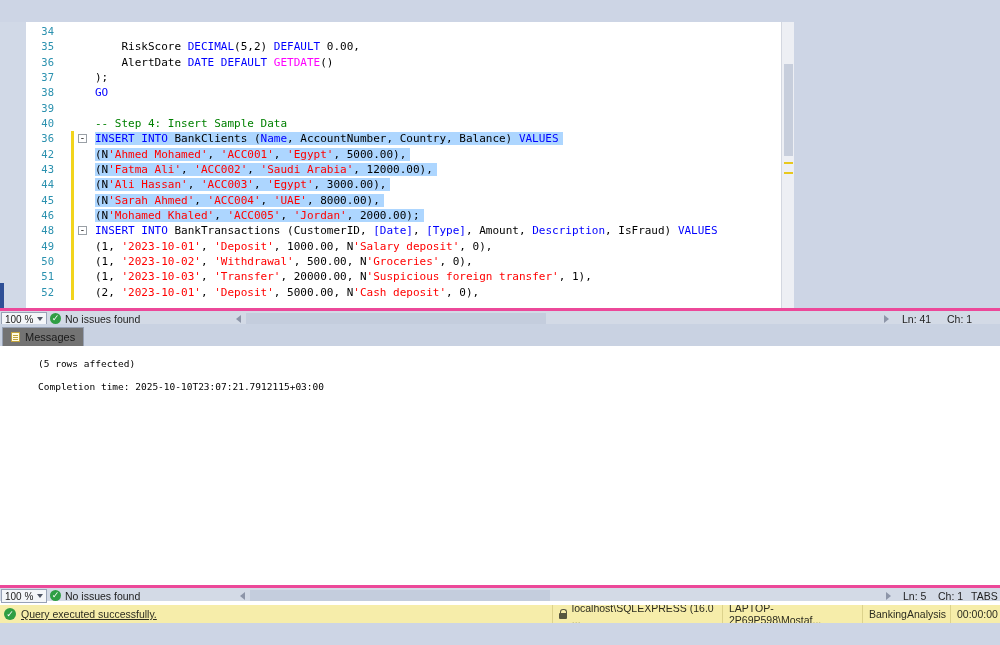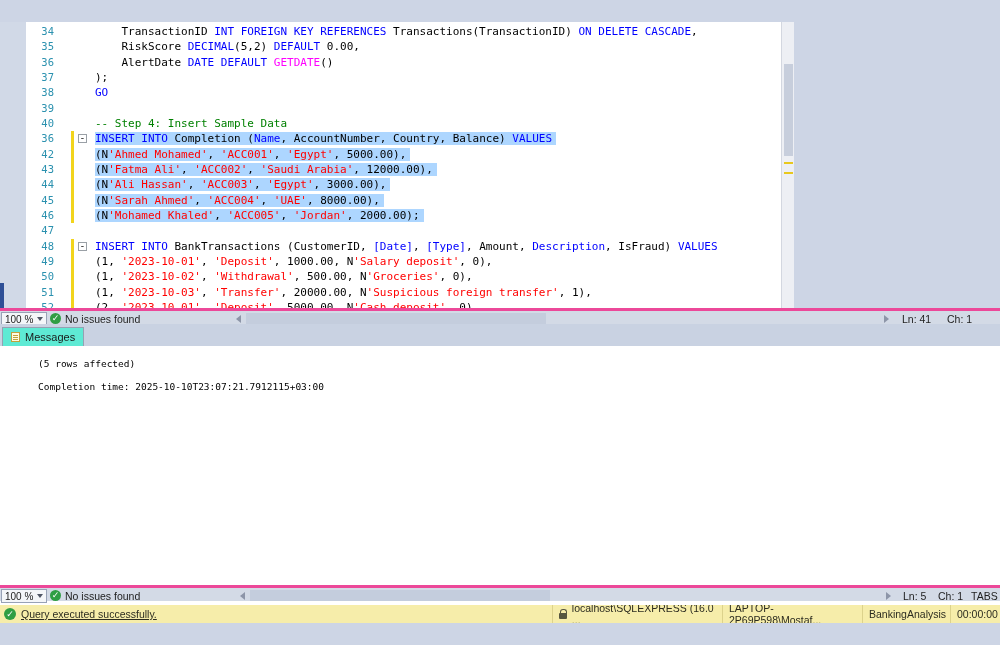--- a/index.html
+++ b/index.html
@@ -54,21 +54,21 @@
   .issues-label { position:absolute; left:65px; top:2px; }
   .sb-arrow { position:absolute; top:4px; width:0; height:0; border-top:4px solid transparent;
               border-bottom:4px solid transparent; }
   .sb-left  { border-right:5px solid #8d95a8; }
   .sb-right { border-left:5px solid #8d95a8; }
   .hthumb { position:absolute; top:2px; height:11px; background:#c4cddd; }
   .pos-label { position:absolute; top:2px; }
 
   
   .msg-tabbar { position:absolute; left:0; top:324px; width:1000px; height:22px; background:#c9d2e2; }
-  .msg-tab { position:absolute; left:2px; top:3px; height:19px; background:#5eead4;
+  .msg-tab { position:absolute; left:2px; top:3px; height:19px; background:#737373;
              border:1px solid #96a0b2; border-bottom:none; display:flex; align-items:center;
              gap:5px; padding:0 8px; font-size:11px; color:#1a1a1a; }
   .msg-icon { width:9px; height:10px; background:#fffbe2; border:1px solid #c0a23c; position:relative; }
   .msg-icon::before { content:''; position:absolute; top:2px; left:1px; right:1px; height:1px;
                       background:#c0a23c; box-shadow:0 2px 0 #c0a23c, 0 4px 0 #c0a23c; }
   .msg-content { position:absolute; left:0; top:346px; width:1000px; height:261px; background:#fff;
                  padding:12px 0 0 38px; font-family:"DejaVu Sans Mono","Liberation Mono",monospace;
                  font-size:9.5px; color:#000; }
   .msg-line { height:11.5px; line-height:11.5px; white-space:pre; }
 
@@ -89,34 +89,33 @@
 </style>
 </head>
 <body>
 
 <div id="app">
 
 
   <div class="editor">
     <div class="margin-strip"></div>
     <div class="code-lines">
-        <div class="code-line"><span class="ln">34</span><span class="code-text"><span class="tk-pl">    </span><span class="tk-id">TransactionID </span><span class="tk-kw">INT FOREIGN KEY REFERENCES </span><span class="tk-id">Transactions(TransactionID) </span><span class="tk-kw">ON DELETE CASCADE</span><span class="tk-pl">,</span></span></div>
+        <div class="code-line"><span class="ln">34</span></div>
         <div class="code-line"><span class="ln">35</span><span class="code-text"><span class="tk-pl">    </span><span class="tk-id">RiskScore </span><span class="tk-kw">DECIMAL</span><span class="tk-pl">(</span><span class="tk-num">5</span><span class="tk-pl">,</span><span class="tk-num">2</span><span class="tk-pl">) </span><span class="tk-kw">DEFAULT </span><span class="tk-num">0.00</span><span class="tk-pl">,</span></span></div>
         <div class="code-line"><span class="ln">36</span><span class="code-text"><span class="tk-pl">    </span><span class="tk-id">AlertDate </span><span class="tk-kw">DATE DEFAULT </span><span class="tk-fn">GETDATE</span><span class="tk-pl">()</span></span></div>
         <div class="code-line"><span class="ln">37</span><span class="code-text"><span class="tk-pl">);</span></span></div>
         <div class="code-line"><span class="ln">38</span><span class="code-text"><span class="tk-kw">GO</span></span></div>
         <div class="code-line"><span class="ln">39</span><span class="code-text"></span></div>
         <div class="code-line"><span class="ln">40</span><span class="code-text"><span class="tk-com">-- Step 4: Insert Sample Data</span></span></div>
-        <div class="code-line"><span class="ln">36</span><span class="chg"></span><span class="fold">-</span><span class="code-text sel"><span class="tk-kw">INSERT INTO </span><span class="tk-id">Completion (</span><span class="tk-kw">Name</span><span class="tk-id">, AccountNumber, Country, Balance) </span><span class="tk-kw">VALUES</span></span></div>
+        <div class="code-line"><span class="ln">36</span><span class="chg"></span><span class="fold">-</span><span class="code-text sel"><span class="tk-kw">INSERT INTO </span><span class="tk-id">BankClients (</span><span class="tk-kw">Name</span><span class="tk-id">, AccountNumber, Country, Balance) </span><span class="tk-kw">VALUES</span></span></div>
         <div class="code-line"><span class="ln">42</span><span class="chg"></span><span class="code-text sel"><span class="tk-pl">(N</span><span class="tk-str">'Ahmed Mohamed'</span><span class="tk-pl">, </span><span class="tk-str">'ACC001'</span><span class="tk-pl">, </span><span class="tk-str">'Egypt'</span><span class="tk-pl">, </span><span class="tk-num">5000.00</span><span class="tk-pl">),</span></span></div>
         <div class="code-line"><span class="ln">43</span><span class="chg"></span><span class="code-text sel"><span class="tk-pl">(N</span><span class="tk-str">'Fatma Ali'</span><span class="tk-pl">, </span><span class="tk-str">'ACC002'</span><span class="tk-pl">, </span><span class="tk-str">'Saudi Arabia'</span><span class="tk-pl">, </span><span class="tk-num">12000.00</span><span class="tk-pl">),</span></span></div>
         <div class="code-line"><span class="ln">44</span><span class="chg"></span><span class="code-text sel"><span class="tk-pl">(N</span><span class="tk-str">'Ali Hassan'</span><span class="tk-pl">, </span><span class="tk-str">'ACC003'</span><span class="tk-pl">, </span><span class="tk-str">'Egypt'</span><span class="tk-pl">, </span><span class="tk-num">3000.00</span><span class="tk-pl">),</span></span></div>
         <div class="code-line"><span class="ln">45</span><span class="chg"></span><span class="code-text sel"><span class="tk-pl">(N</span><span class="tk-str">'Sarah Ahmed'</span><span class="tk-pl">, </span><span class="tk-str">'ACC004'</span><span class="tk-pl">, </span><span class="tk-str">'UAE'</span><span class="tk-pl">, </span><span class="tk-num">8000.00</span><span class="tk-pl">),</span></span></div>
         <div class="code-line"><span class="ln">46</span><span class="chg"></span><span class="code-text sel"><span class="tk-pl">(N</span><span class="tk-str">'Mohamed Khaled'</span><span class="tk-pl">, </span><span class="tk-str">'ACC005'</span><span class="tk-pl">, </span><span class="tk-str">'Jordan'</span><span class="tk-pl">, </span><span class="tk-num">2000.00</span><span class="tk-pl">);</span></span></div>
-        <div class="code-line"><span class="ln">47</span><span class="code-text"></span></div>
         <div class="code-line"><span class="ln">48</span><span class="chg"></span><span class="fold">-</span><span class="code-text"><span class="tk-kw">INSERT INTO </span><span class="tk-id">BankTransactions (CustomerID, </span><span class="tk-kw">[Date]</span><span class="tk-pl">, </span><span class="tk-kw">[Type]</span><span class="tk-pl">, Amount, </span><span class="tk-kw">Description</span><span class="tk-pl">, IsFraud) </span><span class="tk-kw">VALUES</span></span></div>
         <div class="code-line"><span class="ln">49</span><span class="chg"></span><span class="code-text"><span class="tk-pl">(1, </span><span class="tk-str">'2023-10-01'</span><span class="tk-pl">, </span><span class="tk-str">'Deposit'</span><span class="tk-pl">, </span><span class="tk-num">1000.00</span><span class="tk-pl">, N</span><span class="tk-str">'Salary deposit'</span><span class="tk-pl">, </span><span class="tk-num">0</span><span class="tk-pl">),</span></span></div>
         <div class="code-line"><span class="ln">50</span><span class="chg"></span><span class="code-text"><span class="tk-pl">(1, </span><span class="tk-str">'2023-10-02'</span><span class="tk-pl">, </span><span class="tk-str">'Withdrawal'</span><span class="tk-pl">, </span><span class="tk-num">500.00</span><span class="tk-pl">, N</span><span class="tk-str">'Groceries'</span><span class="tk-pl">, </span><span class="tk-num">0</span><span class="tk-pl">),</span></span></div>
         <div class="code-line"><span class="ln">51</span><span class="chg"></span><span class="code-text"><span class="tk-pl">(1, </span><span class="tk-str">'2023-10-03'</span><span class="tk-pl">, </span><span class="tk-str">'Transfer'</span><span class="tk-pl">, </span><span class="tk-num">20000.00</span><span class="tk-pl">, N</span><span class="tk-str">'Suspicious foreign transfer'</span><span class="tk-pl">, </span><span class="tk-num">1</span><span class="tk-pl">),</span></span></div>
         <div class="code-line"><span class="ln">52</span><span class="chg"></span><span class="code-text"><span class="tk-pl">(2, </span><span class="tk-str">'2023-10-01'</span><span class="tk-pl">, </span><span class="tk-str">'Deposit'</span><span class="tk-pl">, </span><span class="tk-num">5000.00</span><span class="tk-pl">, N</span><span class="tk-str">'Cash deposit'</span><span class="tk-pl">, </span><span class="tk-num">0</span><span class="tk-pl">),</span></span></div>
       </div>
     <div class="vscroll">
       <div class="vthumb"></div>
       <div class="vmark" style="top:140px"></div>
       <div class="vmark" style="top:150px"></div>

